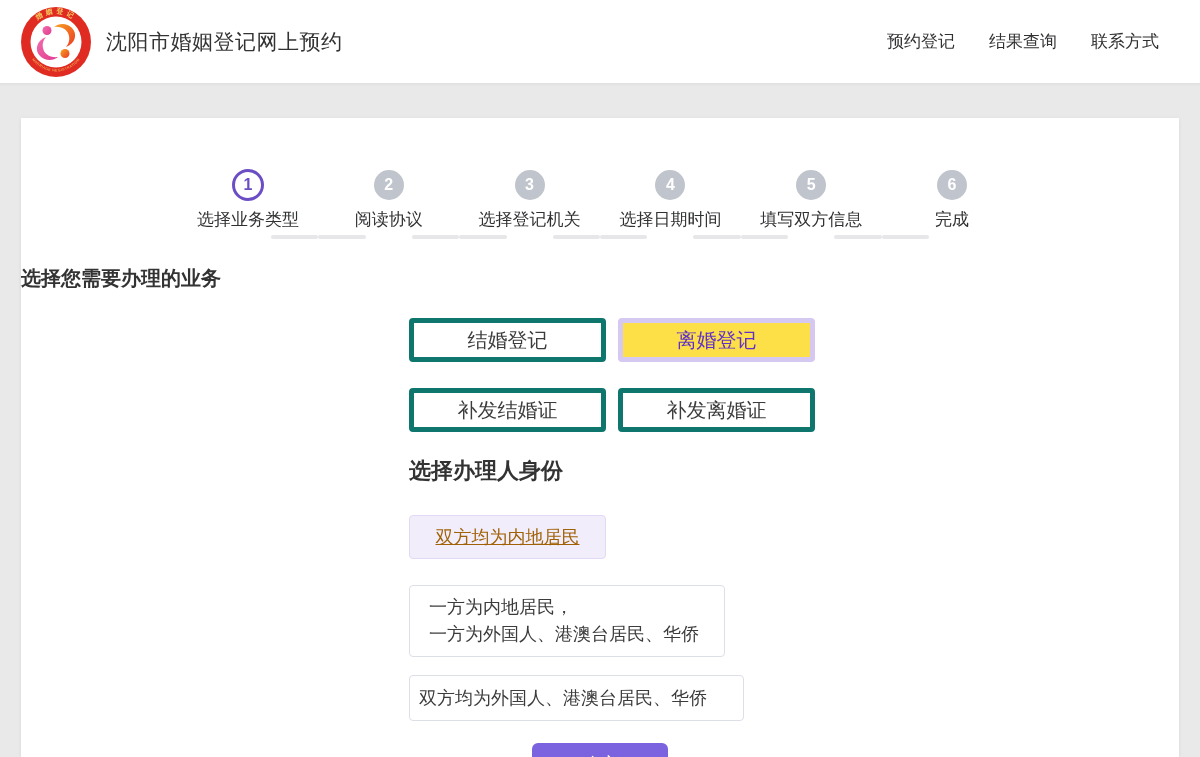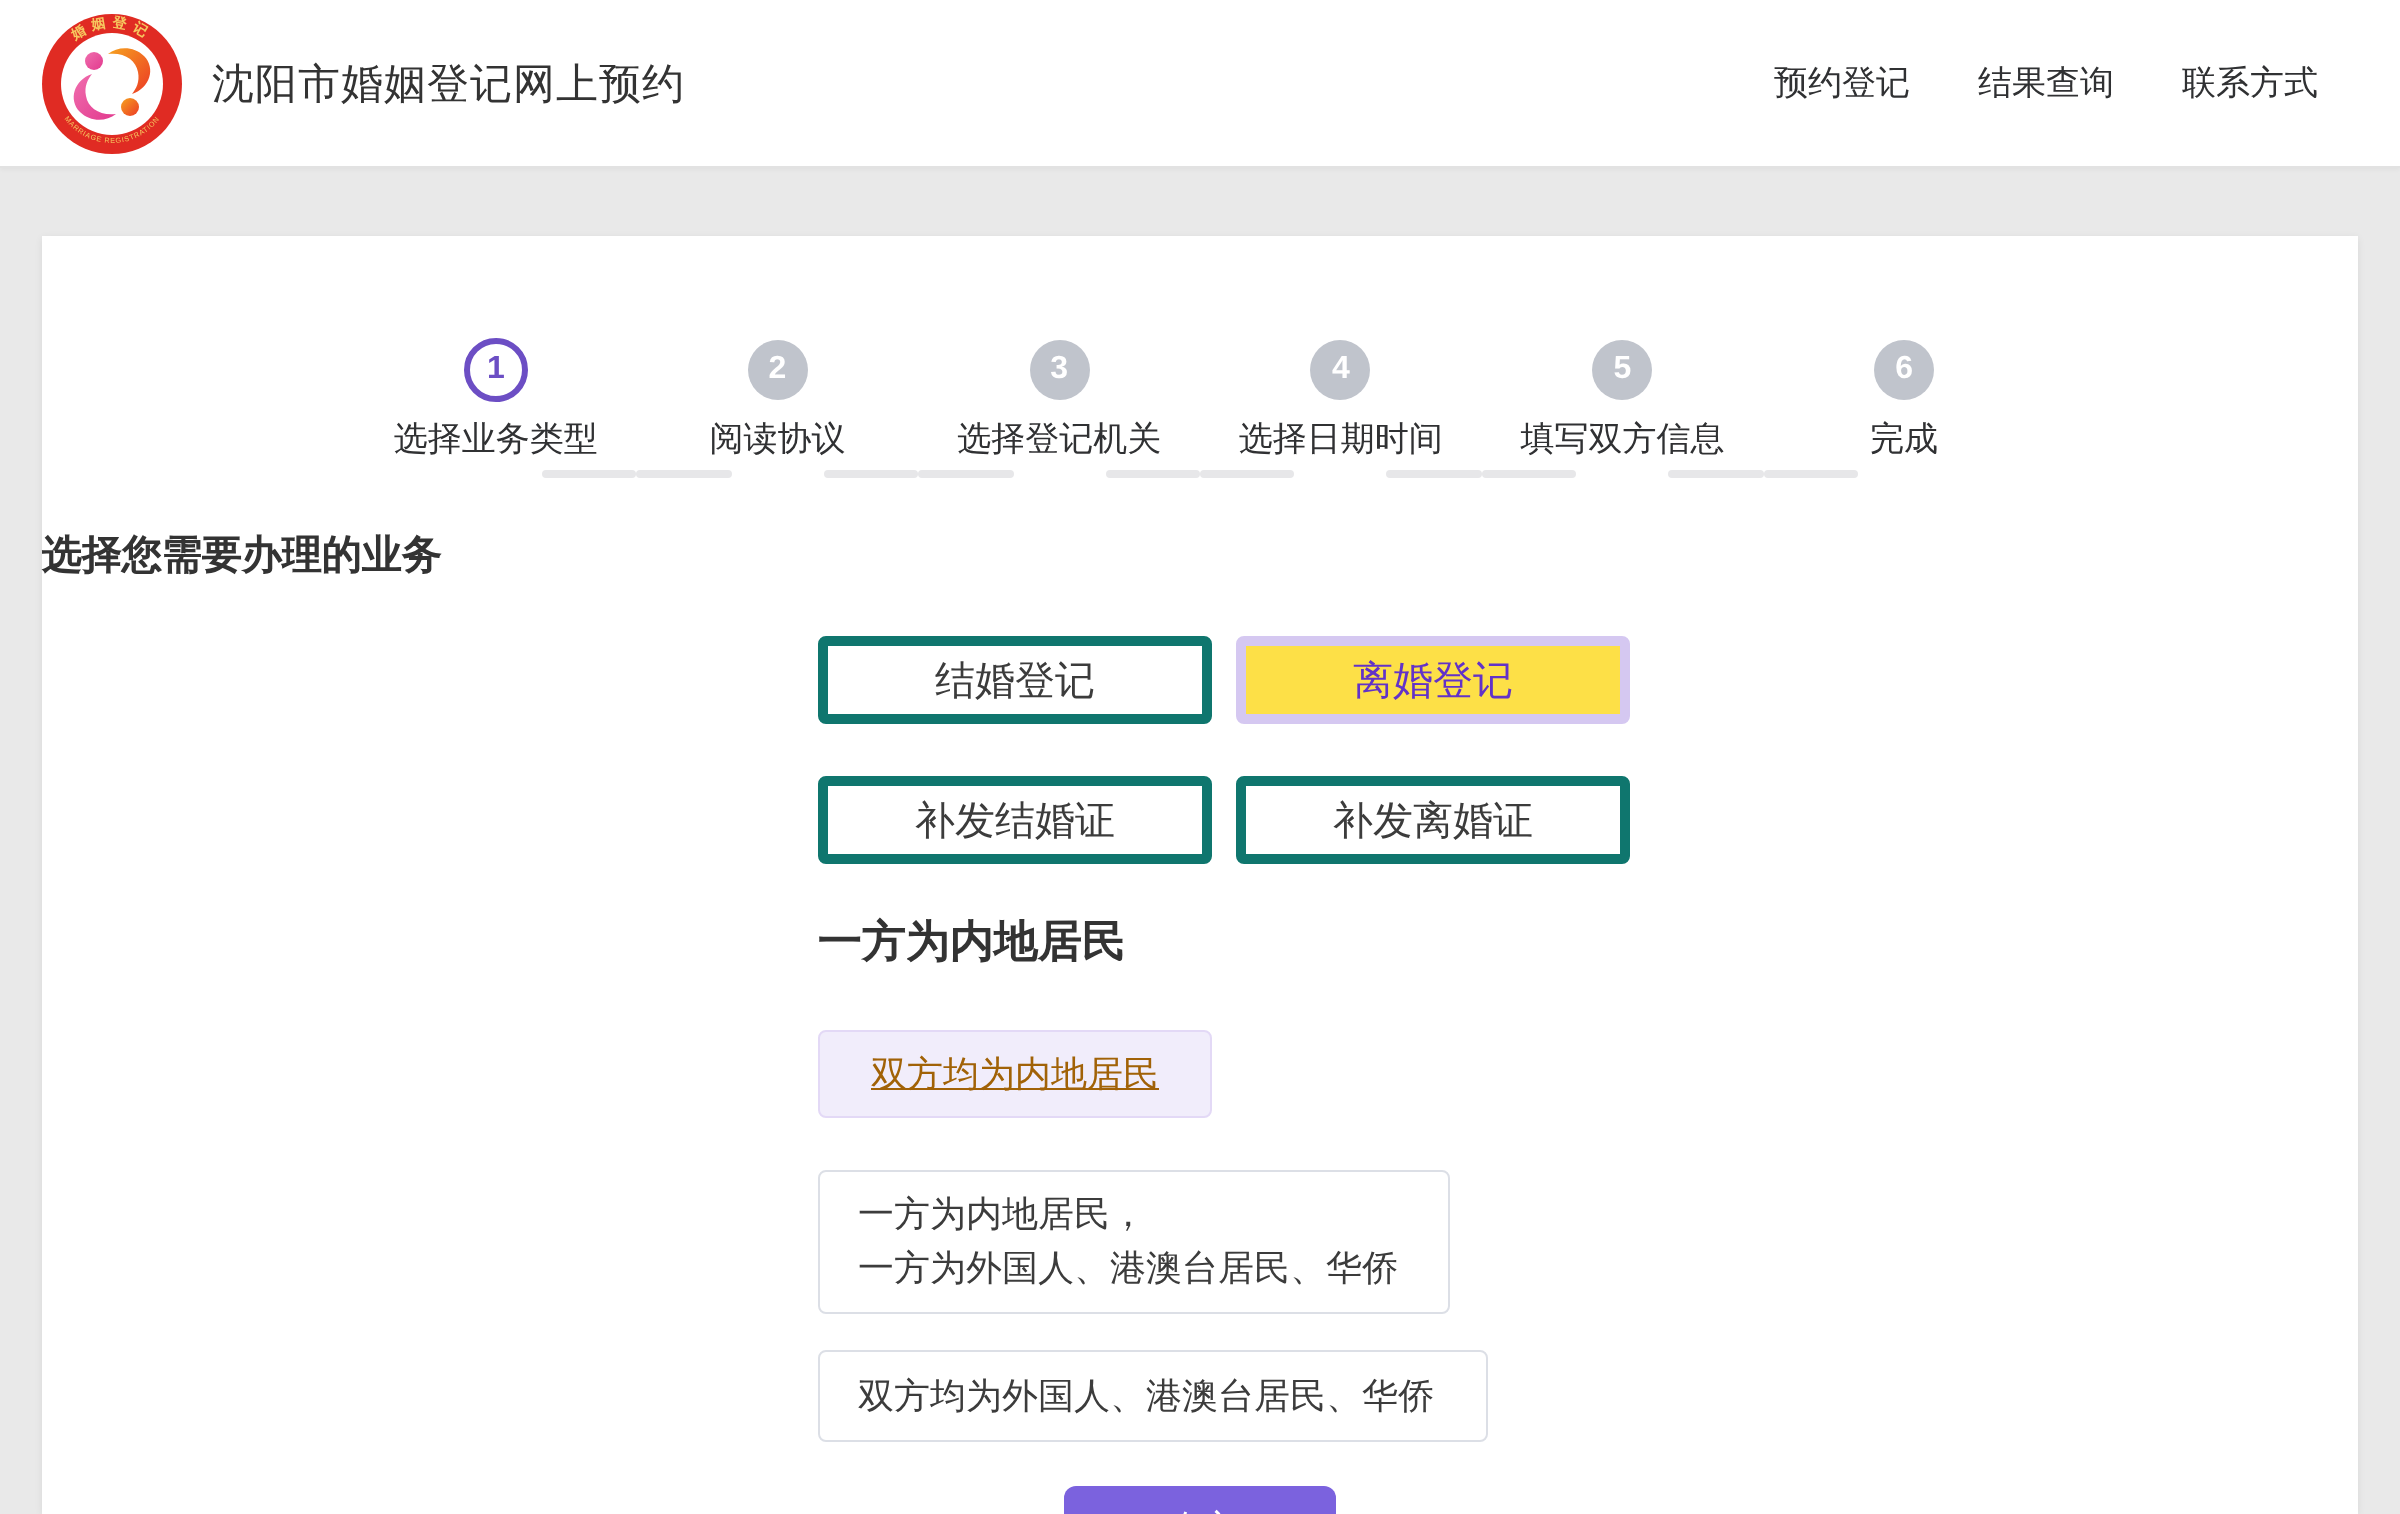--- a/index.html
+++ b/index.html
@@ -80,21 +80,21 @@
   .identity-options { margin-left: 388px; }
   .id-option {
     border: 1px solid #dcdfe6; border-radius: 4px; background: #fff;
     font-size: 18px; color: #3c3c3c; cursor: pointer;
     display: flex; flex-direction: column; justify-content: center;
     line-height: 27px;
   }
   .id-option.selected { background: #f1edfb; border-color: #e3d9f6; color: #a16207; text-decoration: underline; }
   .id-option-1 { width: 197px; height: 44px; margin-top: 31px; align-items: center; }
   .id-option-2 { width: 316px; height: 72px; margin-top: 26px; padding-left: 19px; align-items: flex-start; }
-  .id-option-3 { width: 335px; height: 46px; margin-top: 18px; padding-left: 19px; align-items: flex-start; }
+  .id-option-3 { width: 335px; height: 46px; margin-top: 18px; padding-left: 9px; align-items: flex-start; }
 
   
   .confirm-btn {
     display: block; width: 136px; height: 44px;
     margin: 22px auto 0;
     background: #7b62de; color: #fff;
     font-size: 19px; font-family: "Liberation Sans", sans-serif;
     border: none; border-radius: 6px; cursor: pointer;
   }
 </style>
@@ -169,21 +169,21 @@
 
   <div class="business-title">选择您需要办理的业务</div>
 
   <div class="btn-grid">
     <button class="biz-btn">结婚登记</button>
     <button class="biz-btn selected">离婚登记</button>
     <button class="biz-btn">补发结婚证</button>
     <button class="biz-btn">补发离婚证</button>
   </div>
 
-  <div class="identity-title">一方为内地居民</div>
+  <div class="identity-title">选择办理人身份</div>
 
   <div class="identity-options">
     <div class="id-option id-option-1 selected">
       <span>双方均为内地居民</span>
     </div>
     <div class="id-option id-option-2">
       <span>一方为内地居民，</span>
       <span>一方为外国人、港澳台居民、华侨</span>
     </div>
     <div class="id-option id-option-3">

